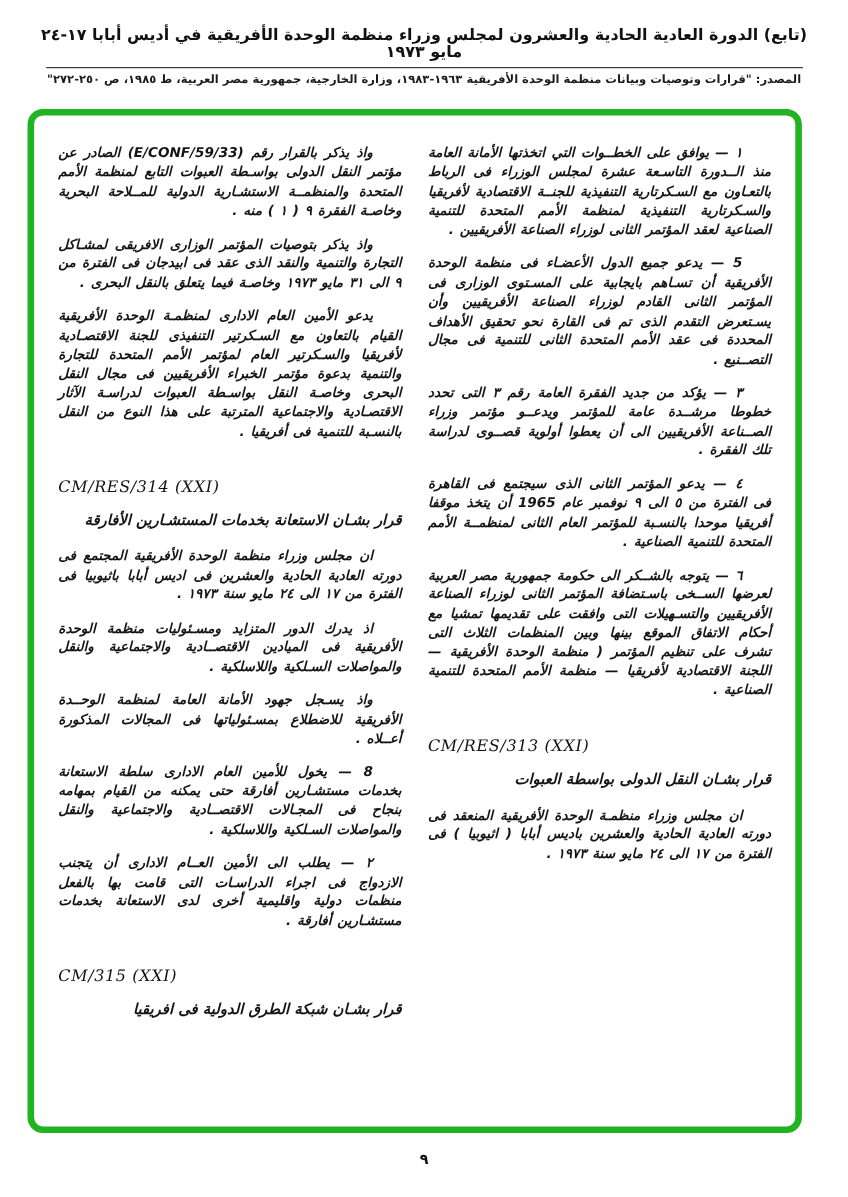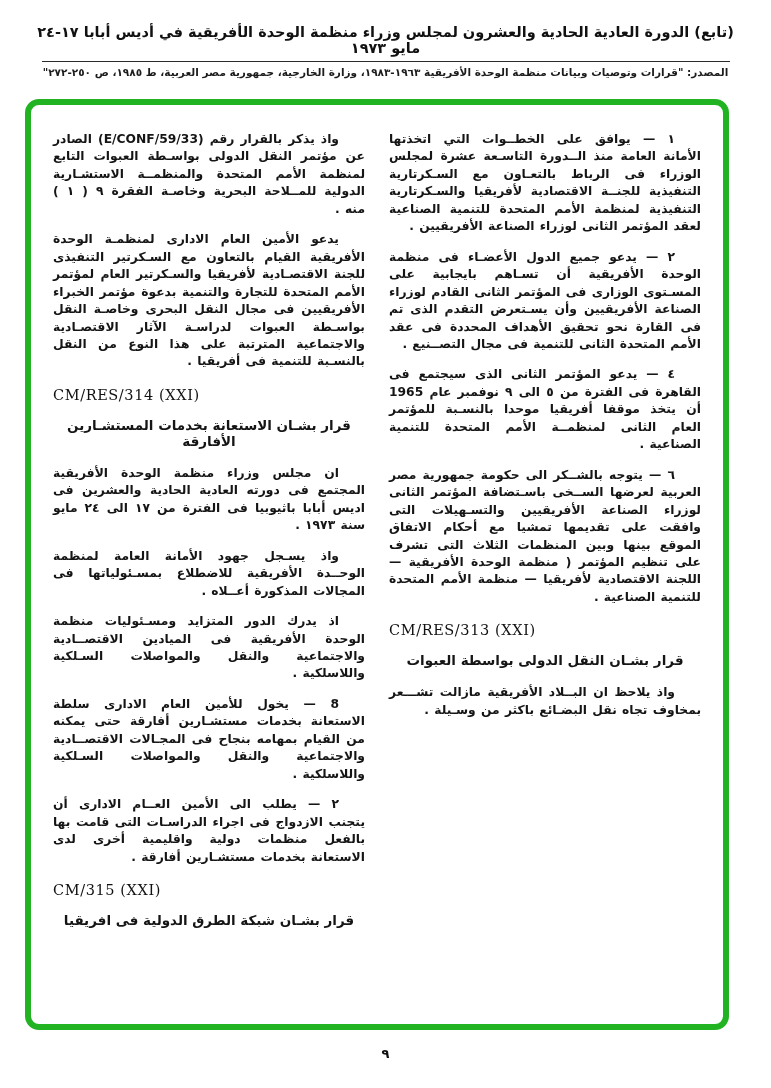--- a/index.html
+++ b/index.html
@@ -60,20 +60,21 @@
     display: flex;
     gap: 24px;
     padding: 26px 22px 0 22px;
     height: 100%;
     box-sizing: border-box;
     overflow: hidden;
   }
   .col {
     flex: 1 1 0;
     min-width: 0;
+    font-style: italic;
   }
 
   
   .block {
     margin: 0;
   }
   .block.paragraph {
     direction: rtl;
     text-align: justify;
     font-size: 12.3px;
@@ -83,27 +84,26 @@
     margin-bottom: 13px;
     word-spacing: 1px;
   }
   .block.ref {
     direction: ltr;
     text-align: left;
     font-family: "DejaVu Serif", serif;
     font-size: 14.5px;
     font-weight: normal;
     letter-spacing: 0.6px;
-    margin-top: 16px;
+    margin-top: 34px;
     margin-bottom: 14px;
     color: #111;
   }
   .block.title {
     direction: rtl;
-    text-align: center;
     font-size: 13.5px;
     font-weight: bold;
     margin: 0 0 16px 0;
   }
 
   
   .page-footer {
     position: absolute;
     left: 0;
     bottom: 26px;
@@ -124,35 +124,37 @@
   <header class="page-header">
     <div class="header-title">(تابع) الدورة العادية الحادية والعشرون لمجلس وزراء منظمة الوحدة الأفريقية في أديس أبابا ١٧-٢٤ مايو ١٩٧٣</div>
     <div class="header-rule"></div>
     <div class="header-source">المصدر: "قرارات وتوصيات وبيانات منظمة الوحدة الأفريقية ١٩٦٣-١٩٨٣، وزارة الخارجية، جمهورية مصر العربية، ط ١٩٨٥، ص ٢٥٠-٢٧٢"</div>
   </header>
 
   <div class="green-frame">
     <div class="columns">
       <section class="col" id="col-first">
           <p class="block paragraph">١ — يوافق على الخطــوات التي اتخذتها الأمانة العامة منذ الــدورة التاسـعة عشرة لمجلس الوزراء فى الرباط بالتعـاون مع السـكرتارية التنفيذية للجنــة الاقتصادية لأفريقيا والسـكرتارية التنفيذية لمنظمة الأمم المتحدة للتنمية الصناعية لعقد المؤتمر الثانى لوزراء الصناعة الأفريقيين .</p>
-          <p class="block paragraph">٢ — يدعو جميع الدول الأعضـاء فى منظمة الوحدة الأفريقية أن تسـاهم بايجابية على المسـتوى الوزارى فى المؤتمر الثانى القادم لوزراء الصناعة الأفريقيين وأن يسـتعرض التقدم الذى تم فى القارة نحو تحقيق الأهداف المحددة فى عقد الأمم المتحدة الثانى للتنمية فى مجال التصــنيع .</p>
+          <p class="block paragraph">5 — يدعو جميع الدول الأعضـاء فى منظمة الوحدة الأفريقية أن تسـاهم بايجابية على المسـتوى الوزارى فى المؤتمر الثانى القادم لوزراء الصناعة الأفريقيين وأن يسـتعرض التقدم الذى تم فى القارة نحو تحقيق الأهداف المحددة فى عقد الأمم المتحدة الثانى للتنمية فى مجال التصــنيع .</p>
+          <p class="block paragraph">٣ — يؤكد من جديد الفقرة العامة رقم ٣ التى تحدد خطوطا مرشــدة عامة للمؤتمر ويدعــو مؤتمر وزراء الصــناعة الأفريقيين الى أن يعطوا أولوية قصــوى لدراسة تلك الفقرة .</p>
           <p class="block paragraph">٤ — يدعو المؤتمر الثانى الذى سيجتمع فى القاهرة فى الفترة من ٥ الى ٩ نوفمبر عام 1965 أن يتخذ موقفا أفريقيا موحدا بالنسـبة للمؤتمر العام الثانى لمنظمــة الأمم المتحدة للتنمية الصناعية .</p>
           <p class="block paragraph">٦ — يتوجه بالشــكر الى حكومة جمهورية مصر العربية لعرضها الســخى باسـتضافة المؤتمر الثانى لوزراء الصناعة الأفريقيين والتسـهيلات التى وافقت على تقديمها تمشيا مع أحكام الاتفاق الموقع بينها وبين المنظمات الثلاث التى تشرف على تنظيم المؤتمر ( منظمة الوحدة الأفريقية — اللجنة الاقتصادية لأفريقيا — منظمة الأمم المتحدة للتنمية الصناعية .</p>
           <div class="block ref">CM/RES/313 (XXI)</div>
           <h3 class="block title">قرار بشـان النقل الدولى بواسطة العبوات</h3>
-          <p class="block paragraph">واذ يلاحظ ان البــلاد الأفريقية مازالت تشـــعر بمخاوف تجاه نقل البضـائع باكثر من وسـيلة .</p>
+          <p class="block paragraph">ان مجلس وزراء منظمـة الوحدة الأفريقية المنعقد فى دورته العادية الحادية والعشرين باديس أبابا ( اثيوبيا ) فى الفترة من ١٧ الى ٢٤ مايو سنة ١٩٧٣ .</p>
         </section>
       <section class="col" id="col-second">
           <p class="block paragraph">واذ يذكر بالقرار رقم (E/CONF/59/33) الصادر عن مؤتمر النقل الدولى بواسـطة العبوات التابع لمنظمة الأمم المتحدة والمنظمــة الاستشـارية الدولية للمــلاحة البحرية وخاصـة الفقرة ٩ ( ١ ) منه .</p>
+          <p class="block paragraph">واذ يذكر بتوصيات المؤتمر الوزارى الافريقى لمشـاكل التجارة والتنمية والنقد الذى عقد فى ابيدجان فى الفترة من ٩ الى ٣١ مايو ١٩٧٣ وخاصـة فيما يتعلق بالنقل البحرى .</p>
           <p class="block paragraph">يدعو الأمين العام الادارى لمنظمـة الوحدة الأفريقية القيام بالتعاون مع السـكرتير التنفيذى للجنة الاقتصـادية لأفريقيا والسـكرتير العام لمؤتمر الأمم المتحدة للتجارة والتنمية بدعوة مؤتمر الخبراء الأفريقيين فى مجال النقل البحرى وخاصـة النقل بواسـطة العبوات لدراسـة الآثار الاقتصـادية والاجتماعية المترتبة على هذا النوع من النقل بالنسـبة للتنمية فى أفريقيا .</p>
           <div class="block ref">CM/RES/314 (XXI)</div>
           <h3 class="block title">قرار بشـان الاستعانة بخدمات المستشـارين الأفارقة</h3>
           <p class="block paragraph">ان مجلس وزراء منظمة الوحدة الأفريقية المجتمع فى دورته العادية الحادية والعشرين فى اديس أبابا باثيوبيا فى الفترة من ١٧ الى ٢٤ مايو سنة ١٩٧٣ .</p>
+          <p class="block paragraph">اذ يدرك الدور المتزايد ومسـئوليات منظمة الوحدة الأفريقية فى الميادين الاقتصــادية والاجتماعية والنقل والمواصلات السـلكية واللاسلكية .</p>
           <p class="block paragraph">واذ يسـجل جهود الأمانة العامة لمنظمة الوحــدة الأفريقية للاضطلاع بمسـئولياتها فى المجالات المذكورة أعــلاه .</p>
-          <p class="block paragraph">اذ يدرك الدور المتزايد ومسـئوليات منظمة الوحدة الأفريقية فى الميادين الاقتصــادية والاجتماعية والنقل والمواصلات السـلكية واللاسلكية .</p>
           <p class="block paragraph">8 — يخول للأمين العام الادارى سلطة الاستعانة بخدمات مستشـارين أفارقة حتى يمكنه من القيام بمهامه بنجاح فى المجـالات الاقتصــادية والاجتماعية والنقل والمواصلات السـلكية واللاسلكية .</p>
           <p class="block paragraph">٢ — يطلب الى الأمين العــام الادارى أن يتجنب الازدواج فى اجراء الدراسـات التى قامت بها بالفعل منظمات دولية واقليمية أخرى لدى الاستعانة بخدمات مستشـارين أفارقة .</p>
           <div class="block ref">CM/315 (XXI)</div>
           <h3 class="block title">قرار بشـان شبكة الطرق الدولية فى افريقيا</h3>
         </section>
     </div>
   </div>
 
   <footer class="page-footer">
     <span class="page-number">٩</span>

